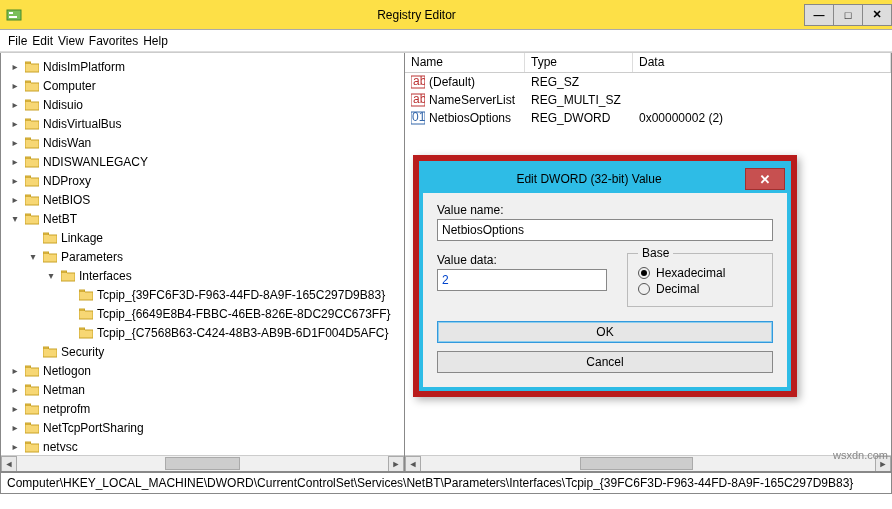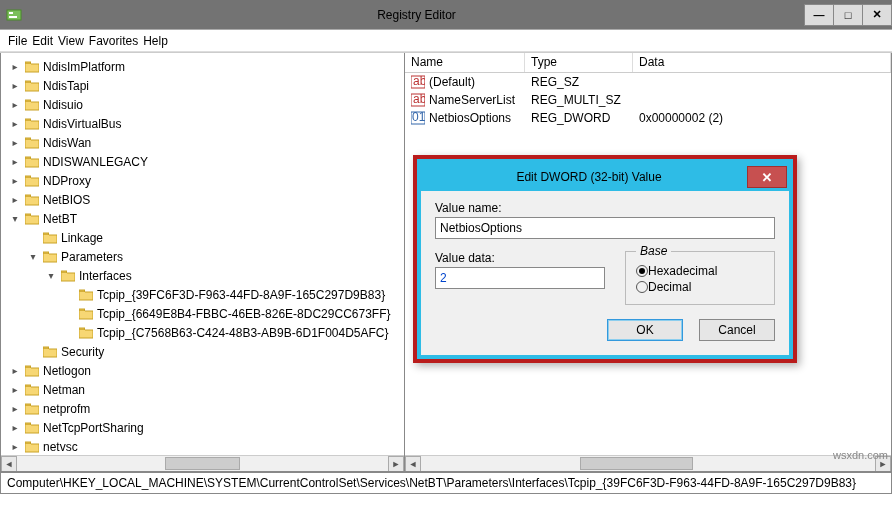--- a/index.html
+++ b/index.html
@@ -1,19 +1,19 @@
 <!DOCTYPE html>
 <html><head>
   <meta charset="utf-8">
   <style>
     * { box-sizing: border-box; margin: 0; padding: 0; font-family: "Segoe UI", Tahoma, sans-serif; font-size: 12px; }
     body { background: #fff; width: 892px; height: 509px; overflow: hidden; position: relative; }
 
     
-    .titlebar { display: flex; align-items: center; height: 30px; border-bottom: 1px solid #aaa; background: #737373; }
+    .titlebar { display: flex; align-items: center; height: 30px; border-bottom: 1px solid #aaa; background: #fde047; }
     .titlebar .app-icon { margin: 0 6px; width: 16px; height: 16px; }
     .titlebar .title { flex: 1; text-align: center; font-size: 12px; color: #000; }
     .titlebar .win-buttons { display: flex; }
     .titlebar .win-btn { width: 30px; height: 22px; border: 1px solid #888; background: #ddd; display: flex; align-items: center; justify-content: center; margin-left: -1px; cursor: pointer; font-weight: bold; font-family: sans-serif; font-size: 11px; }
 
     
     .menubar { display: flex; align-items: center; height: 22px; border-bottom: 1px solid #ddd; padding: 0 8px; gap: 5px; background:#fff; }
     .menubar span { color: #000; cursor: default; }
 
     
@@ -45,36 +45,36 @@
     
     .hscroll { height:16px; border-top:1px solid #ccc; background:#f0f0f0; display:flex; align-items:center; justify-content:space-between; }
     .hscroll .arrow { width:16px; height:16px; border:1px solid #aaa; background:#e8e8e8; display:flex; align-items:center; justify-content:center; font-size:9px; color:#555; cursor:pointer;}
     .hscroll .track { flex:1; height:16px; position:relative; }
     .hscroll .thumb { position:absolute; top:1px; height:13px; background:#cdcdcd; border:1px solid #aaa;}
 
     
     .statusbar { height:22px; border:1px solid #888; border-top:1px solid #888; padding:2px 6px; display:flex; align-items:center; background:#fff; font-size:11px; white-space:nowrap; overflow:hidden; }
 
     
-    .dialog { position:absolute; left:413px; top:155px; width:384px; background:#f0f0f0; border:4px solid #b91c1c; box-shadow: 3px 3px 8px rgba(0,0,0,0.3); }
+    .dialog { position:absolute; left:413px; top:155px; width:384px; background:#f0f0f0; border:6px solid #b91c1c; box-shadow: 3px 3px 8px rgba(0,0,0,0.3); }
     .dialog .dlg-titlebar { height:28px; background:#2ebce6; display:flex; align-items:center; padding:0 2px 0 10px; }
     .dialog .dlg-title { flex:1; text-align:center; color:#000; font-size:12px; }
     .dialog .dlg-close { width:40px; height:22px; background:#c75050; color:#fff; display:flex; align-items:center; justify-content:center; border:1px solid #a03030; cursor:pointer; font-weight:bold; font-size:13px;}
     .dialog .dlg-body { padding:10px 14px 14px 14px; }
     .dialog .field-label { display:block; margin-bottom:2px; }
     .dialog input[type=text] { width:100%; border:1px solid #888; padding:3px 4px; background:#fff; font-size:12px; }
     .dialog .row2 { display:flex; gap:20px; margin-top:12px; align-items:flex-start;}
     .dialog .row2 .left { flex:0 0 170px; }
     .dialog .fieldset { border:1px solid #bbb; padding:6px 10px 8px 10px; flex:1; }
-    .dialog .fieldset .legend { position:relative; top:-14px; background:#f0f0f0; padding:0 4px; display:inline-block;font-style:italic; }
+    .dialog .fieldset .legend { position:relative; top:-14px; background:#f0f0f0; padding:0 4px; display:inline-block; }
     .dialog .fieldset .inner { margin-top:-10px; }
-    .dialog .radio { display:flex; align-items:center; margin:2px 0; cursor:pointer;}
+    .dialog .radio { display:flex; align-items:center; gap:6px; margin:2px 0; cursor:pointer;}
     .dialog .radio .dot { width:12px; height:12px; border:1px solid #555; border-radius:50%; display:inline-flex; align-items:center; justify-content:center;}
     .dialog .radio.sel .dot::after { content:""; width:6px; height:6px; background:#000; border-radius:50%; display:block;}
-    .dialog .dlg-buttons { display:flex; justify-content:flex-end; gap:16px; margin-top:14px; }
+    .dialog .dlg-buttons { display:flex; justify-content:flex-end; gap:8px; margin-top:14px;flex-direction:column; }
     .dialog .dlg-btn { min-width:76px; height:22px; border:1px solid #888; background:#e6e6e6; cursor:pointer; display:flex; align-items:center; justify-content:center; }
     .dialog .dlg-btn.primary { border:1px solid #3399dd; box-shadow: inset 0 0 0 1px #8cceee; }
 
     .watermark { position:absolute; right:4px; bottom:48px; font-size:11px; color:#888; z-index:50;}
     .border-inner { border:4px solid #2ebce6; pointer-events:none;}
   </style>
 </head>
 <body>
 
 <div class="titlebar">
@@ -118,21 +118,21 @@
                 <span class="label">NdisImPlatform</span>
               </span></li>
             <li><span class="node">
                 <span class="expander">▸</span>
                 <span class="folder-icon">
                   <svg viewBox="0 0 14 12">
                     <path d="M0 2 L5 2 L6 3 L14 3 L14 11 L0 11 Z" fill="#f7d774" stroke="#c9a227"></path>
                     <path d="M0 2 L5 2 L6 1 L0 1 Z" fill="#f7d774" stroke="#c9a227"></path>
                   </svg>
                 </span>
-                <span class="label">NdisTapi</span>
+                <span class="label">Computer</span>
               </span></li>
             <li><span class="node">
                 <span class="expander">▸</span>
                 <span class="folder-icon">
                   <svg viewBox="0 0 14 12">
                     <path d="M0 2 L5 2 L6 3 L14 3 L14 11 L0 11 Z" fill="#f7d774" stroke="#c9a227"></path>
                     <path d="M0 2 L5 2 L6 1 L0 1 Z" fill="#f7d774" stroke="#c9a227"></path>
                   </svg>
                 </span>
                 <span class="label">Ndisuio</span>
@@ -392,21 +392,21 @@
       <div class="arrow">◄</div>
       <div class="track">
           <div class="thumb" style="left:35%; width:25%;"></div>
         </div>
       <div class="arrow">►</div>
     </div>
   </div>
 </div>
 
 <div class="statusbar">
-  <span>Computer\HKEY_LOCAL_MACHINE\SYSTEM\CurrentControlSet\Services\NetBT\Parameters\Interfaces\Tcpip_{39FC6F3D-F963-44FD-8A9F-165C297D9B83}</span>
+  <span>Computer\HKEY_LOCAL_MACHINE\DWORD\CurrentControlSet\Services\NetBT\Parameters\Interfaces\Tcpip_{39FC6F3D-F963-44FD-8A9F-165C297D9B83}</span>
 </div>
 
 <div class="watermark">wsxdn.com</div>
 
 <div class="dialog">
   <div class="border-inner">
   <div class="dlg-titlebar">
     <div class="dlg-title">Edit DWORD (32-bit) Value</div>
     <div class="dlg-close">✕</div>
   </div>

